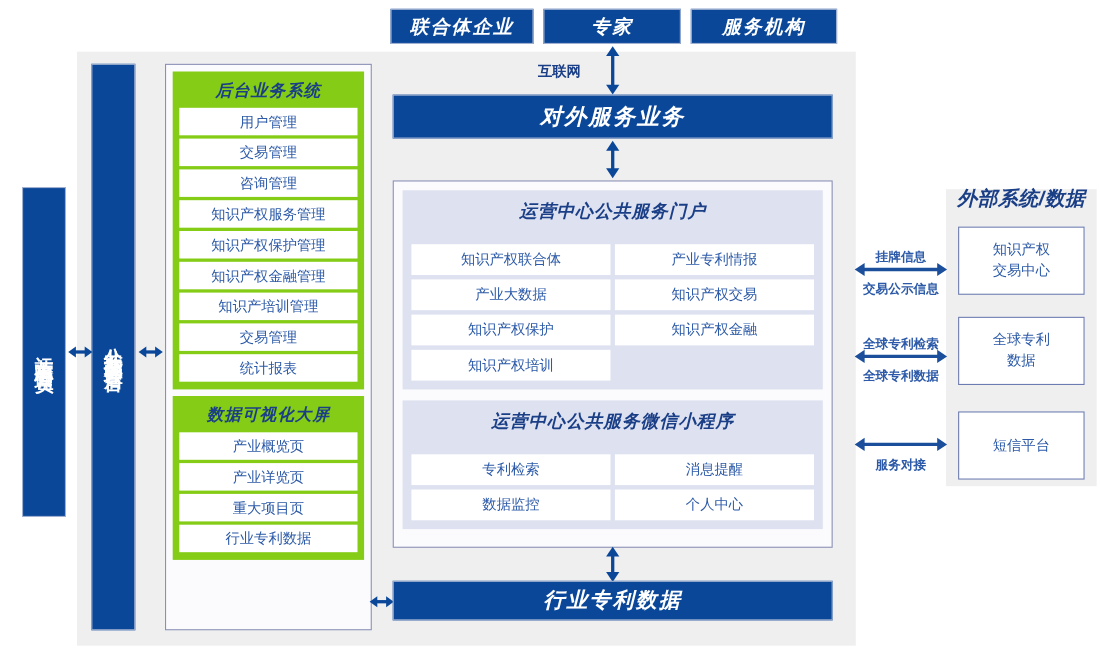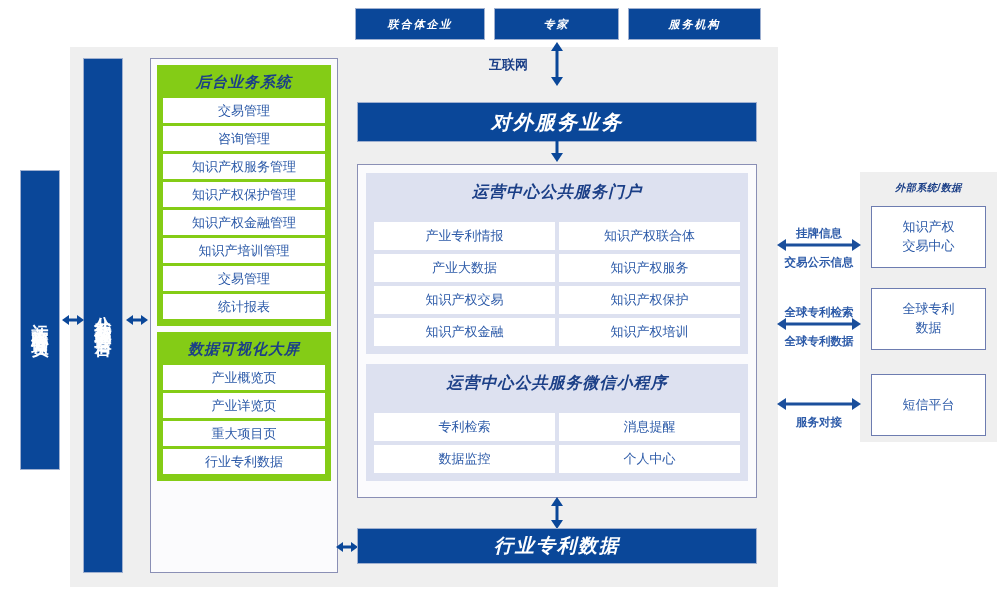--- a/index.html
+++ b/index.html
@@ -35,21 +35,21 @@
     border: 1px solid #9fb0d0;
     box-sizing: border-box;
     letter-spacing: 2px;
   }
 
   
   .top-chip {
     position: absolute;
     top: 8px;
     height: 32px;
-    font-size: 11px;
+    font-size: 17px;
   }
   #chip-0 { left: 355px; width: 130px; }
   #chip-1 { left: 494px; width: 125px; }
   #chip-2 { left: 628px; width: 133px; }
 
   
   .grey-frame {
     position: absolute;
     left: 70px;
     top: 47px;
@@ -125,21 +125,21 @@
     margin-bottom: 3px;
     white-space: nowrap;
     overflow: hidden;
   }
   .cell:last-child { margin-bottom: 0; }
 
   
   .mid-head {
     position: absolute;
     left: 357px;
-    top: 102px;
+    top: 86px;
     width: 400px;
     height: 40px;
     font-size: 20px;
   }
 
   .mid-panel {
     position: absolute;
     left: 357px;
     top: 164px;
     width: 400px;
@@ -190,27 +190,27 @@
     position: absolute;
     left: 860px;
     top: 172px;
     width: 137px;
     height: 270px;
     background: #efefef;
   }
   .ext-title {
     position: absolute;
     left: 860px;
-    top: 181px;
+    top: 168px;
     width: 137px;
     text-align: center;
     color: #1b3f87;
     font-weight: bold;
     font-style: italic;
-    font-size: 10px;
+    font-size: 18px;
     letter-spacing: 0.5px;
   }
   .ext-box {
     position: absolute;
     left: 871px;
     width: 115px;
     height: 62px;
     background: #ffffff;
     border: 1px solid #6d7cb0;
     box-sizing: border-box;
@@ -272,20 +272,21 @@
       <line x1="4" y1="8" x2="18" y2="8" stroke="#0a4799" stroke-width="3"></line>
       <polygon points="0,8 7,3 7,13" fill="#0a4799"></polygon>
       <polygon points="22,8 15,3 15,13" fill="#0a4799"></polygon>
     </svg>
   </div>
 
   <div class="left-panel">
 
     <div class="group">
       <div class="group-title">后台业务系统</div>
+      <div class="cell">用户管理</div>
       <div class="cell">交易管理</div>
       <div class="cell">咨询管理</div>
       <div class="cell">知识产权服务管理</div>
       <div class="cell">知识产权保护管理</div>
       <div class="cell">知识产权金融管理</div>
       <div class="cell">知识产培训管理</div>
       <div class="cell">交易管理</div>
       <div class="cell">统计报表</div>
     </div>
 
@@ -323,24 +324,23 @@
       <polygon points="9,0 3,9 15,9" fill="#0a4799"></polygon>
       <polygon points="9,34 3,25 15,25" fill="#0a4799"></polygon>
     </svg>
   </div>
 
   <div class="mid-panel">
 
     <div class="sub-group">
       <div class="sub-title">运营中心公共服务门户</div>
       <div class="grid2">
+        <div class="cell">知识产权联合体</div>
         <div class="cell">产业专利情报</div>
-        <div class="cell">知识产权联合体</div>
         <div class="cell">产业大数据</div>
-        <div class="cell">知识产权服务</div>
         <div class="cell">知识产权交易</div>
         <div class="cell">知识产权保护</div>
         <div class="cell">知识产权金融</div>
         <div class="cell">知识产权培训</div>
       </div>
     </div>
 
     <div class="mid-gap"></div>
 
     <div class="sub-group">

